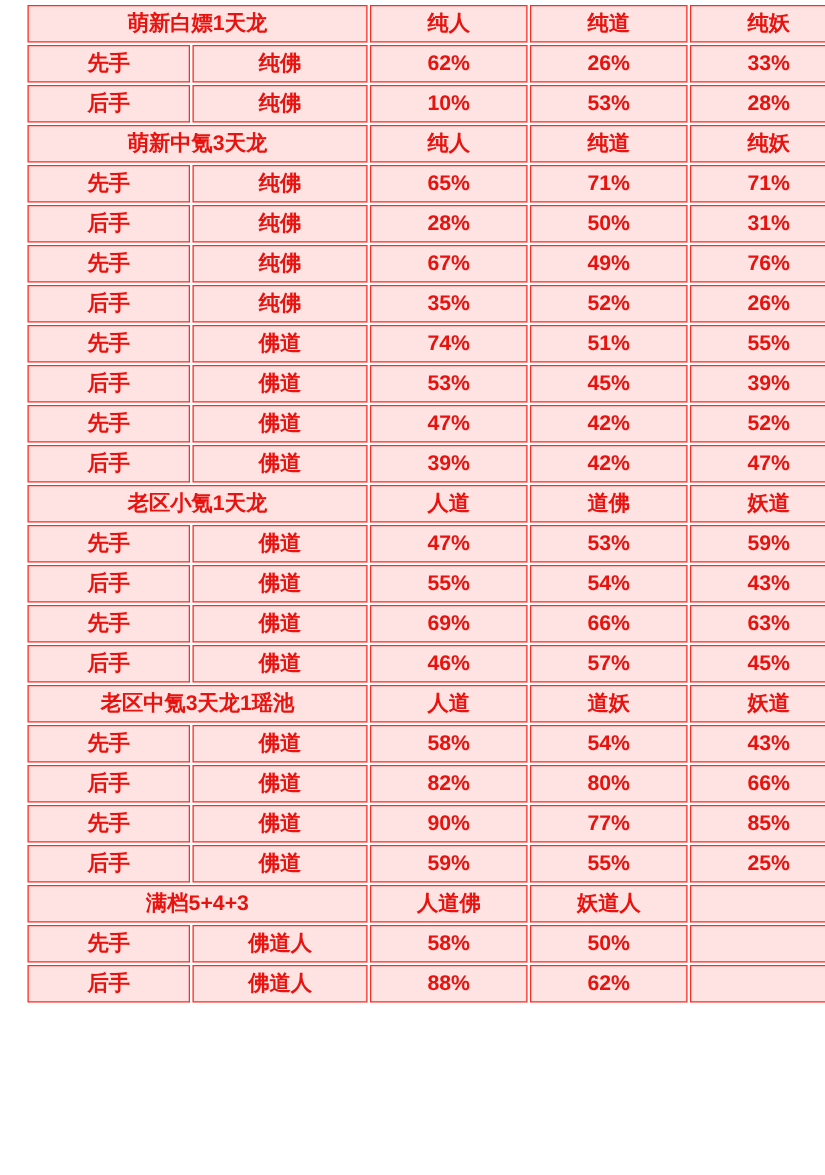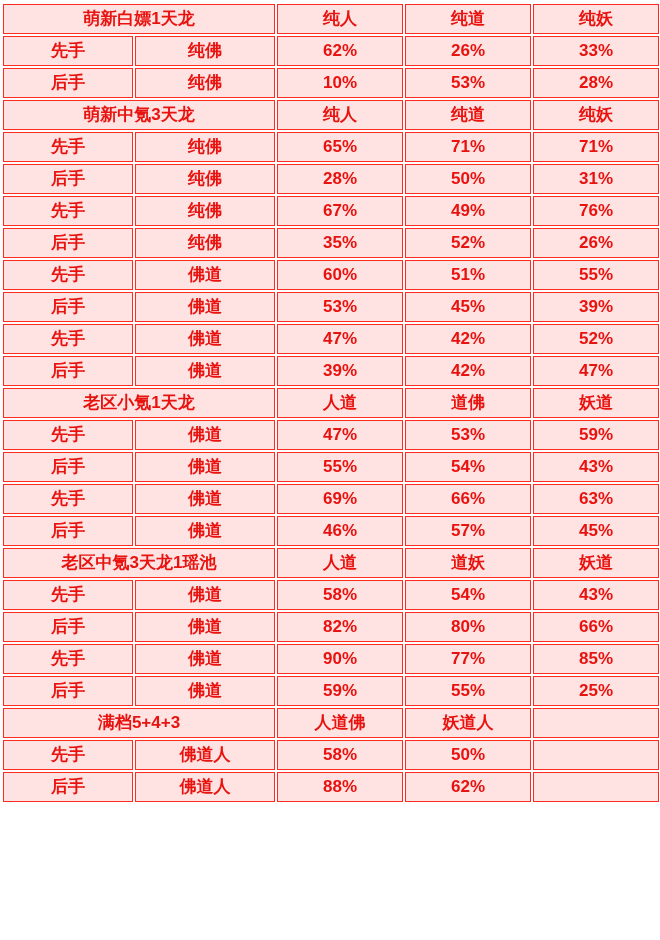--- a/index.html
+++ b/index.html
@@ -9,21 +9,21 @@
   }
   body {
     width: 660px;
     height: 940px;
     font-family: "Liberation Sans", sans-serif;
   }
   #sheet {
     width: 584px;
     height: 940px;
     box-sizing: border-box;
-    padding: 2px 3px 2px 1px;
+    padding: 2px 3px 2px 20px;
   }
   table.grid {
     width: 654px;
     border-collapse: separate;
     border-spacing: 2px 2px;
     table-layout: fixed;
   }
   table.grid td {
     border: 1.5px solid #ff2a20;
     background: #ffe2e2;
@@ -128,21 +128,21 @@
         <tr>
           <td class="side">后手</td>
           <td class="comp">纯佛</td>
           <td class="val">35%</td>
           <td class="val">52%</td>
           <td class="val">26%</td>
         </tr>
         <tr>
           <td class="side">先手</td>
           <td class="comp">佛道</td>
-          <td class="val">60%</td>
+          <td class="val">74%</td>
           <td class="val">51%</td>
           <td class="val">55%</td>
         </tr>
         <tr>
           <td class="side">后手</td>
           <td class="comp">佛道</td>
           <td class="val">53%</td>
           <td class="val">45%</td>
           <td class="val">39%</td>
         </tr>

